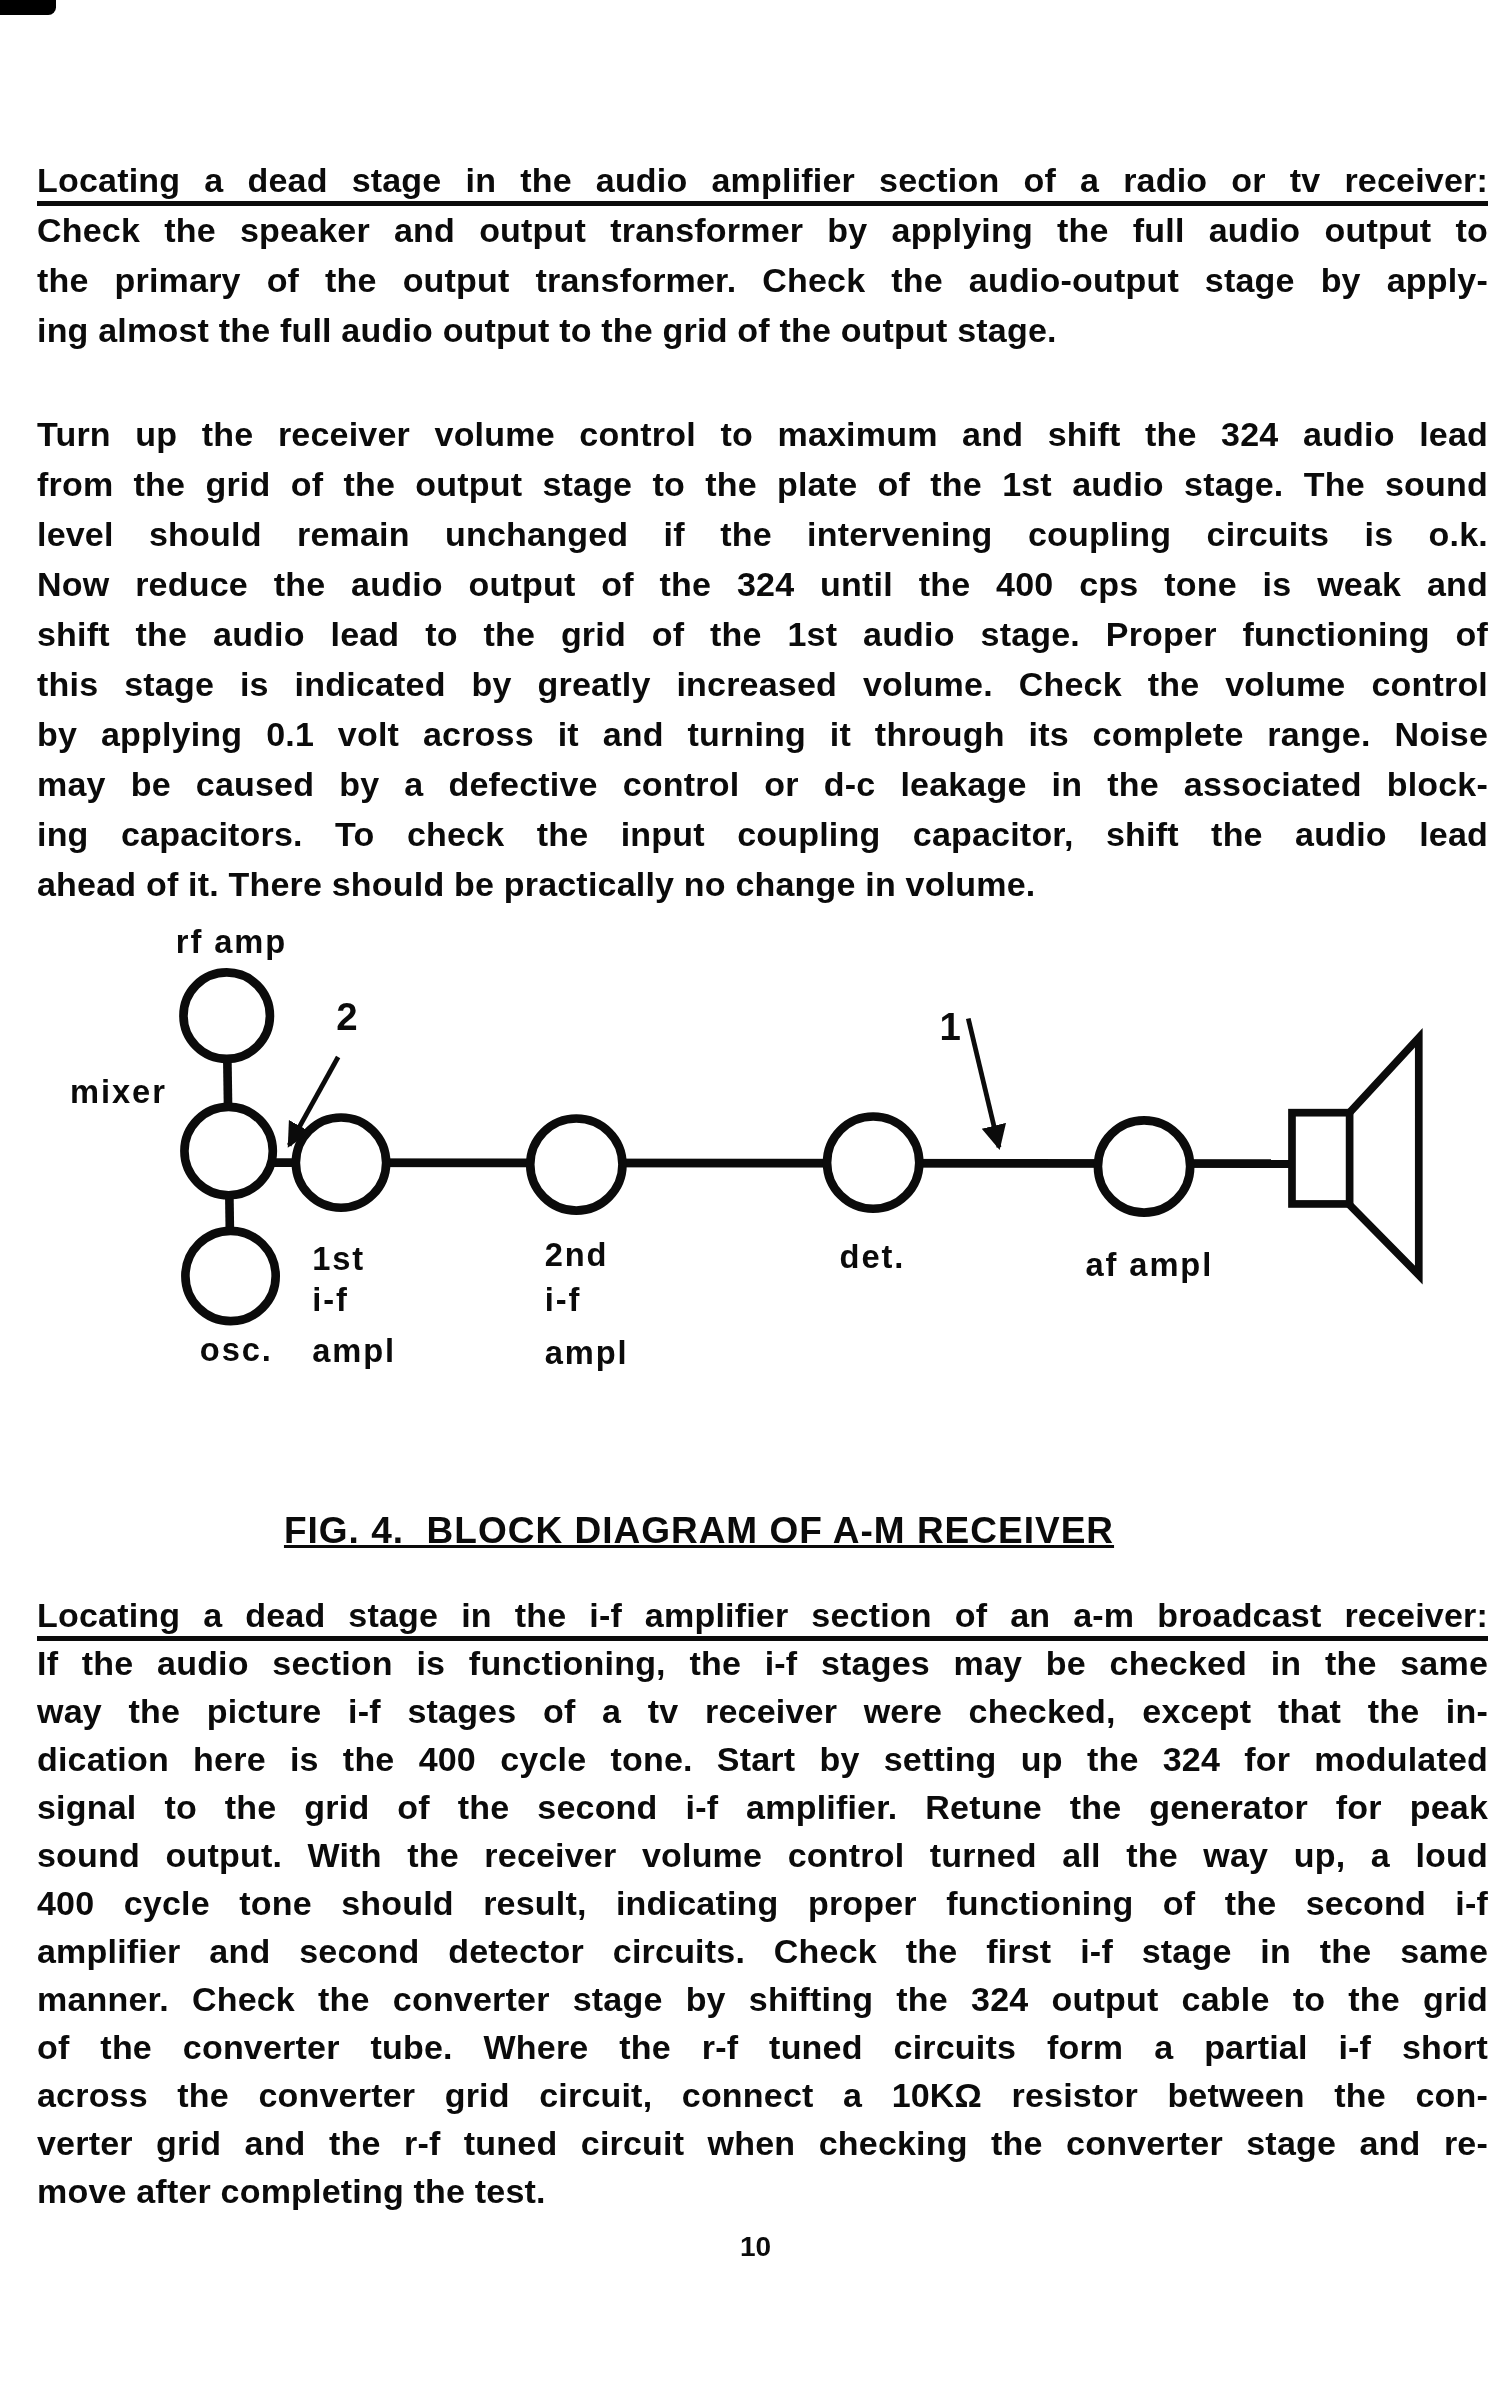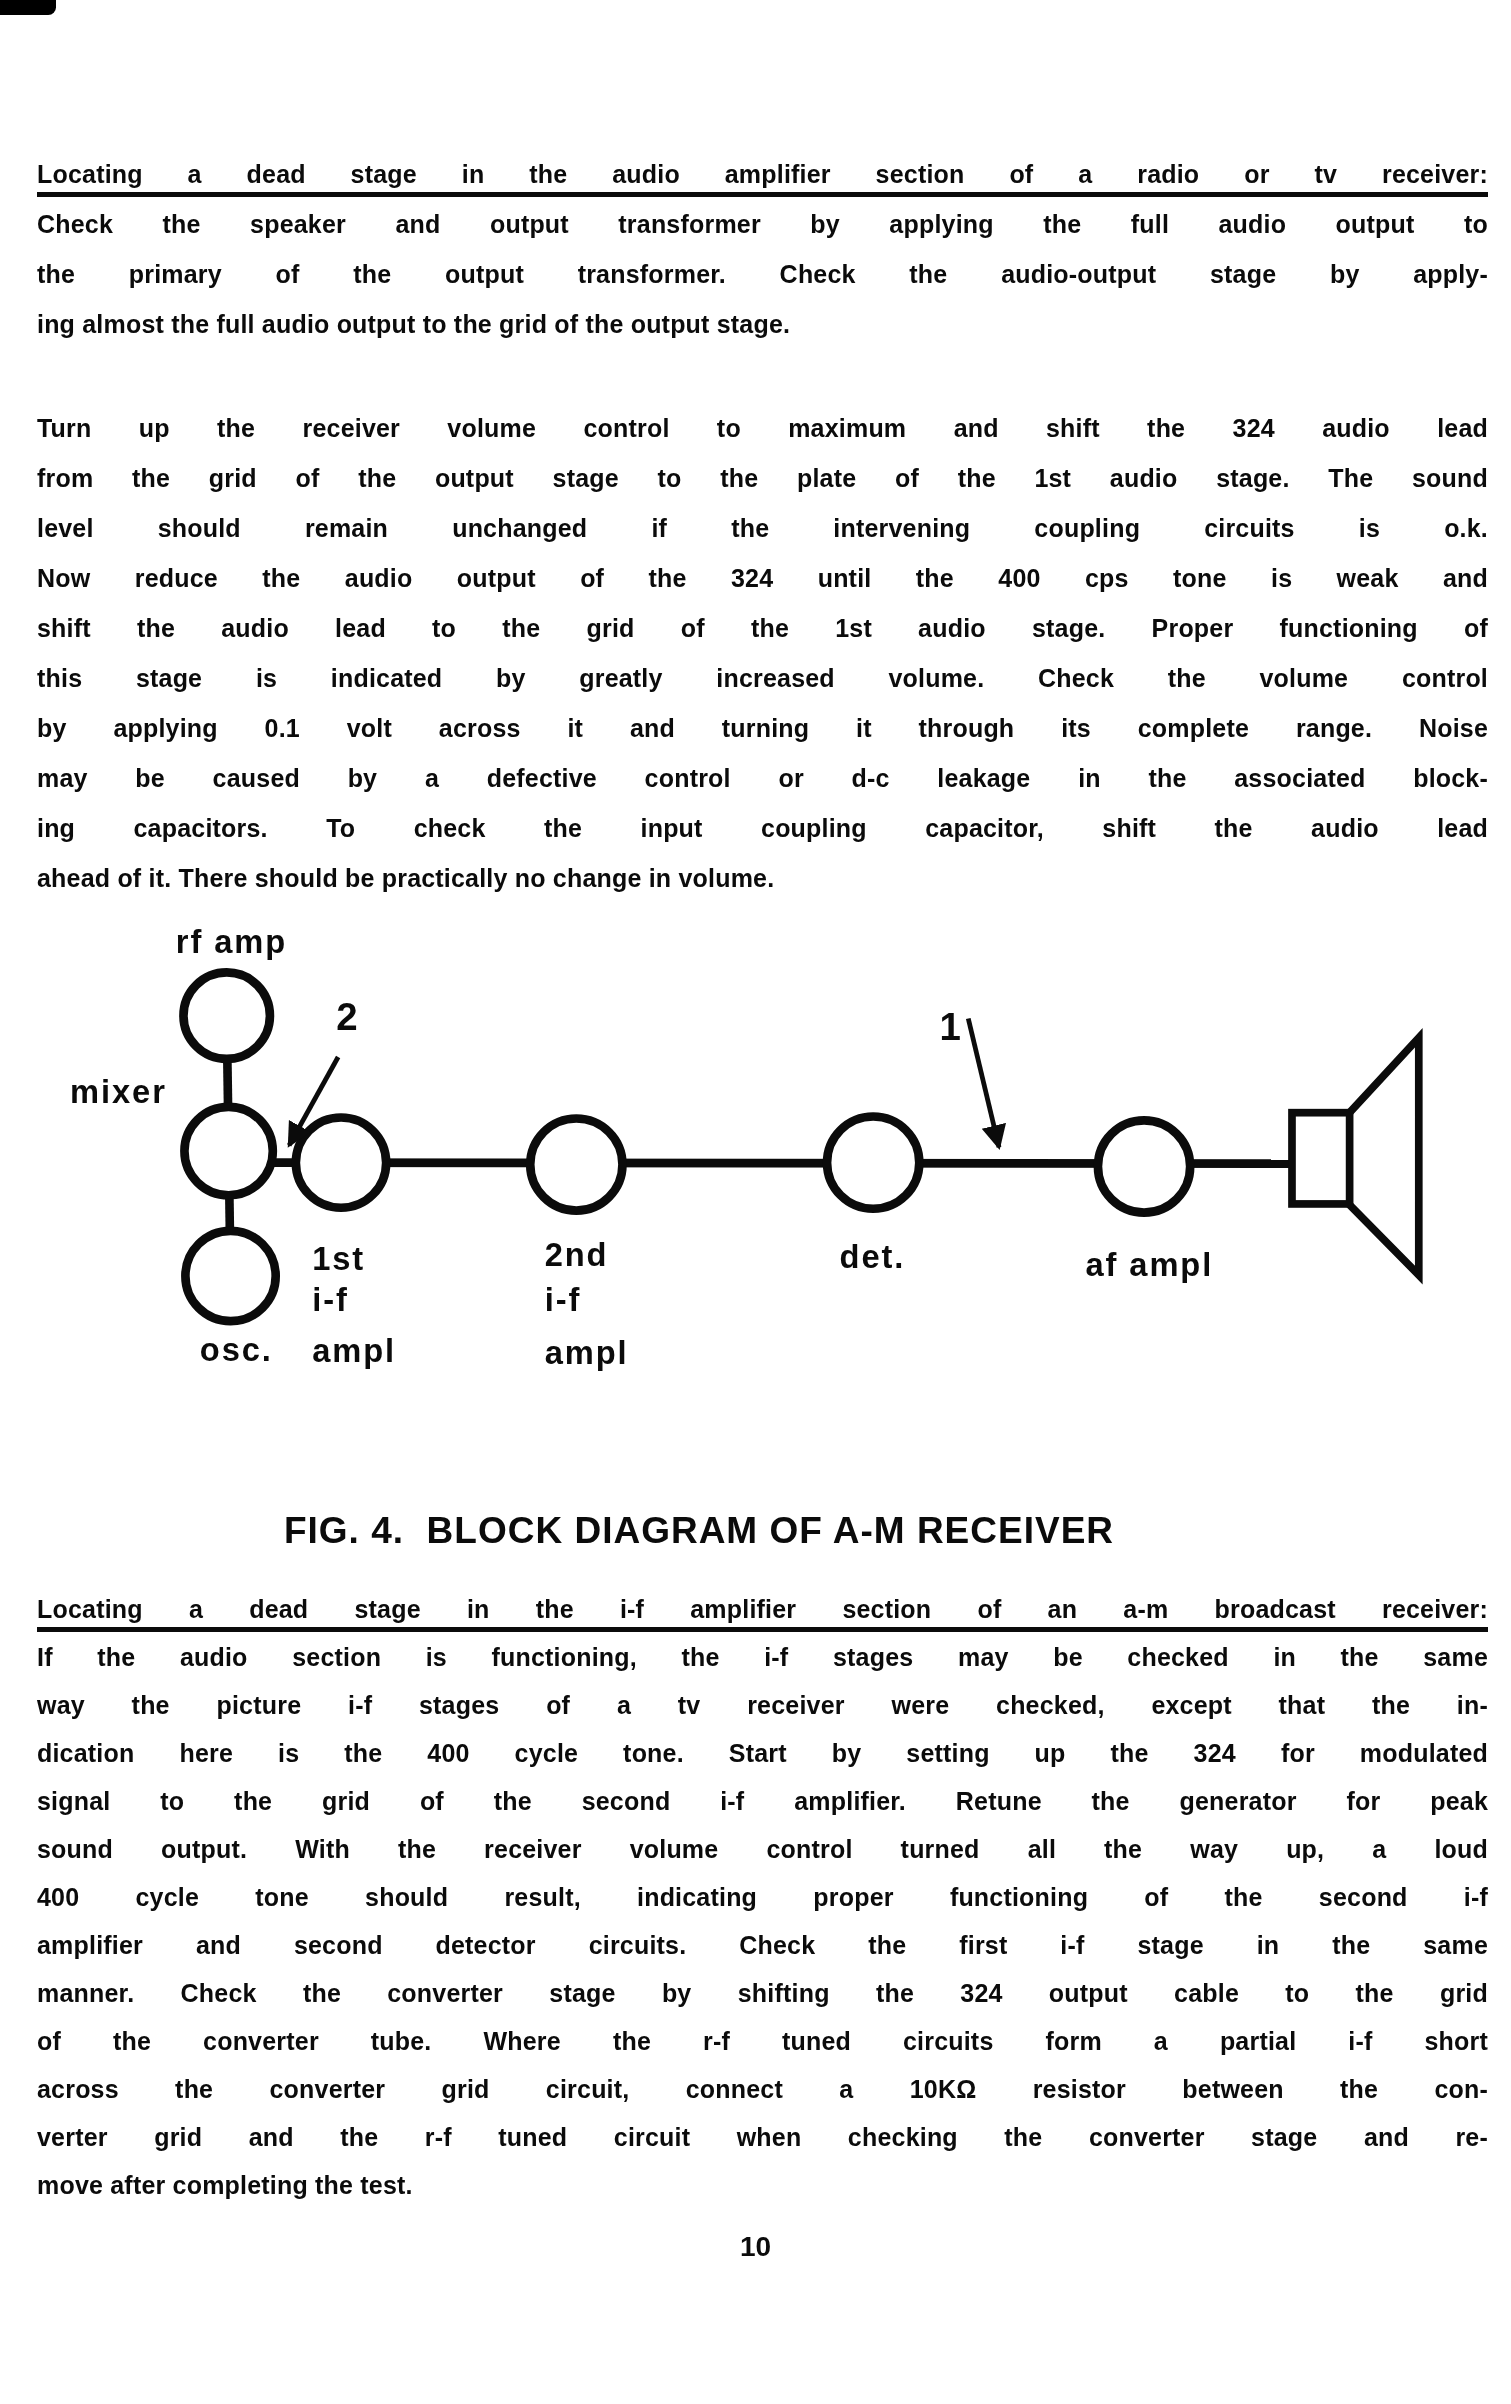--- a/index.html
+++ b/index.html
@@ -10,38 +10,38 @@
     font-family:"Liberation Sans", sans-serif;
     color:#0b0b0b;
     overflow:hidden;
   }
   .scan-mark{
     position:absolute;left:0;top:0;width:56px;height:15.4px;
     background:#000;border-radius:0 0 7.7px 0;
   }
   .para{
     position:absolute;left:37px;width:1451px;
-    font-size:25px;font-weight:bold;letter-spacing:0.2px;
+    font-size:34px;font-weight:bold;letter-spacing:0.2px;margin-top:6px;
   }
   .para .line{
     text-align:justify;text-align-last:justify;
     white-space:normal;
   }
   .p12 .line{line-height:50px;height:50px;}
   .p3 .line{line-height:48px;height:48px;}
   .line.heading{
     text-decoration:underline;
     text-decoration-thickness:4.8px;
     text-underline-offset:8.6px;
   }
   .line.lastline{text-align-last:left;}
   .caption{
     position:absolute;left:0;top:1510px;width:1398px;
     text-align:center;font-size:37px;font-weight:bold;
-    letter-spacing:1px;white-space:pre-wrap;
+    letter-spacing:1px;white-space:pre-wrap;text-decoration:underline;
   }
   .pagenum{
     position:absolute;left:0;top:2231px;width:1511px;
     text-align:center;font-size:28px;font-weight:bold;
   }
   svg.diagram{position:absolute;left:0;top:0;}
   svg.diagram .wire{stroke:#0b0b0b;stroke-width:9;fill:none;}
   svg.diagram .thin{stroke:#0b0b0b;stroke-width:5;fill:none;}
   svg.diagram .node{stroke:#0b0b0b;stroke-width:9;fill:#ffffff;}
   svg.diagram .box{stroke:#0b0b0b;stroke-width:8;fill:#ffffff;}

